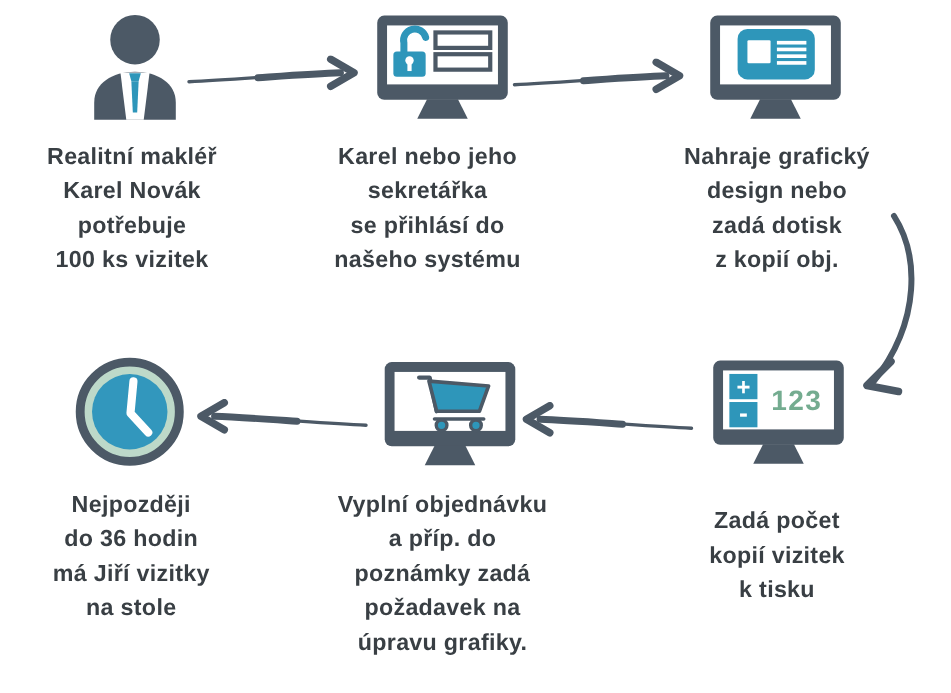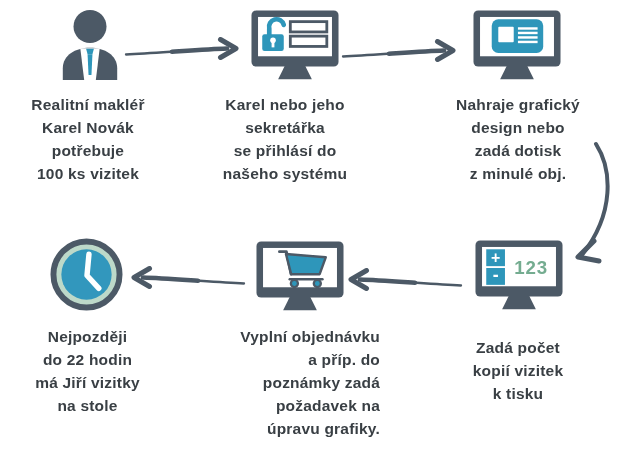--- a/index.html
+++ b/index.html
@@ -78,21 +78,21 @@
       <rect x="28" y="19" width="16.5" height="16.5" rx="1" fill="#ffffff"></rect>
       <rect x="49" y="19.5" width="21" height="2.6" fill="#ffffff"></rect>
       <rect x="49" y="24.3" width="21" height="2.6" fill="#ffffff"></rect>
       <rect x="49" y="29.1" width="21" height="2.6" fill="#ffffff"></rect>
       <rect x="49" y="33.9" width="21" height="2.6" fill="#ffffff"></rect>
     </svg>
   </div>
   <div class="step-text" style="left:438px; top:93px; width:160px;">Nahraje grafický
 design nebo
 zadá dotisk
-z minulé obj.</div>
+z kopií obj.</div>
 
   <div class="icon-box" style="left:566px; top:141px; width:52px; height:136px;">
     <svg viewBox="0 0 52 136">
       <path d="M30 3 C46 28 49 72 16 114" stroke="#4C5966" stroke-width="4" fill="none" stroke-linecap="round"></path>
       <path d="M28 100 L12 116 L33 120" stroke="#4C5966" stroke-width="5" fill="none" stroke-linecap="round" stroke-linejoin="round"></path>
     </svg>
   </div>
 
   <div class="icon-box" style="left:474px; top:239px; width:90px; height:73px;">
     <svg viewBox="0 0 96 78">
@@ -123,21 +123,21 @@
       <rect x="1.5" y="1.5" width="93" height="60" rx="5" fill="#4C5966"></rect>
       <rect x="8.5" y="8.5" width="79" height="42" fill="#ffffff"></rect>
       <polygon points="37,61 59,61 66,75 30,75" fill="#4C5966"></polygon>
       <path d="M26 12.5 H33.5 L38.5 36.5" fill="none" stroke="#4C5966" stroke-width="3" stroke-linecap="round" stroke-linejoin="round"></path>
       <polygon points="33,15 75.5,18.5 69,36.5 38.5,36.5" fill="#2E96BA" stroke="#4C5966" stroke-width="2.6" stroke-linejoin="round"></polygon>
       <line x1="37" y1="42" x2="72" y2="42" stroke="#4C5966" stroke-width="2.6" stroke-linecap="round"></line>
       <circle cx="42" cy="46.5" r="3.8" fill="#2E96BA" stroke="#4C5966" stroke-width="2.4"></circle>
       <circle cx="66.5" cy="46.5" r="3.8" fill="#2E96BA" stroke="#4C5966" stroke-width="2.4"></circle>
     </svg>
   </div>
-  <div class="step-text" style="left:210px; top:325px; width:170px;text-align:right;">Vyplní objednávku
+  <div class="step-text" style="left:210px; top:325px; width:170px;">Vyplní objednávku
 a příp. do
 poznámky zadá
 požadavek na
 úpravu grafiky.</div>
 
   <div class="icon-box" style="left:126px; top:266px; width:120px; height:26px;">
     <svg viewBox="0 0 120 26" style="transform:scaleX(-1);">
       <path d="M2 17.5 C35 16 70 12.5 103 11.5" stroke="#4C5966" stroke-width="2.3" fill="none" stroke-linecap="round"></path>
       <path d="M48 14.8 C70 13.3 88 12 103 11.5" stroke="#4C5966" stroke-width="4.6" fill="none" stroke-linecap="round"></path>
       <path d="M96.5 2.5 L112 11.5 L96.5 20.5" stroke="#4C5966" stroke-width="5" fill="none" stroke-linecap="round" stroke-linejoin="round"></path>
@@ -145,17 +145,17 @@
   </div>
 
   <div class="icon-box" style="left:50px; top:238px; width:73px; height:73px;">
     <svg viewBox="0 0 74 74">
       <circle cx="37" cy="37" r="33.5" fill="#BDD9C9" stroke="#4C5966" stroke-width="6"></circle>
       <circle cx="37" cy="37" r="25.5" fill="#3297BD"></circle>
       <path d="M39.5 16.5 L37.5 38 L49.5 51" stroke="#ffffff" stroke-width="5.5" fill="none" stroke-linecap="round" stroke-linejoin="round"></path>
     </svg>
   </div>
   <div class="step-text" style="left:10px; top:325px; width:155px;">Nejpozději
-do 22 hodin
+do 36 hodin
 má Jiří vizitky
 na stole</div>
 
 </div>
 
 </body></html>

